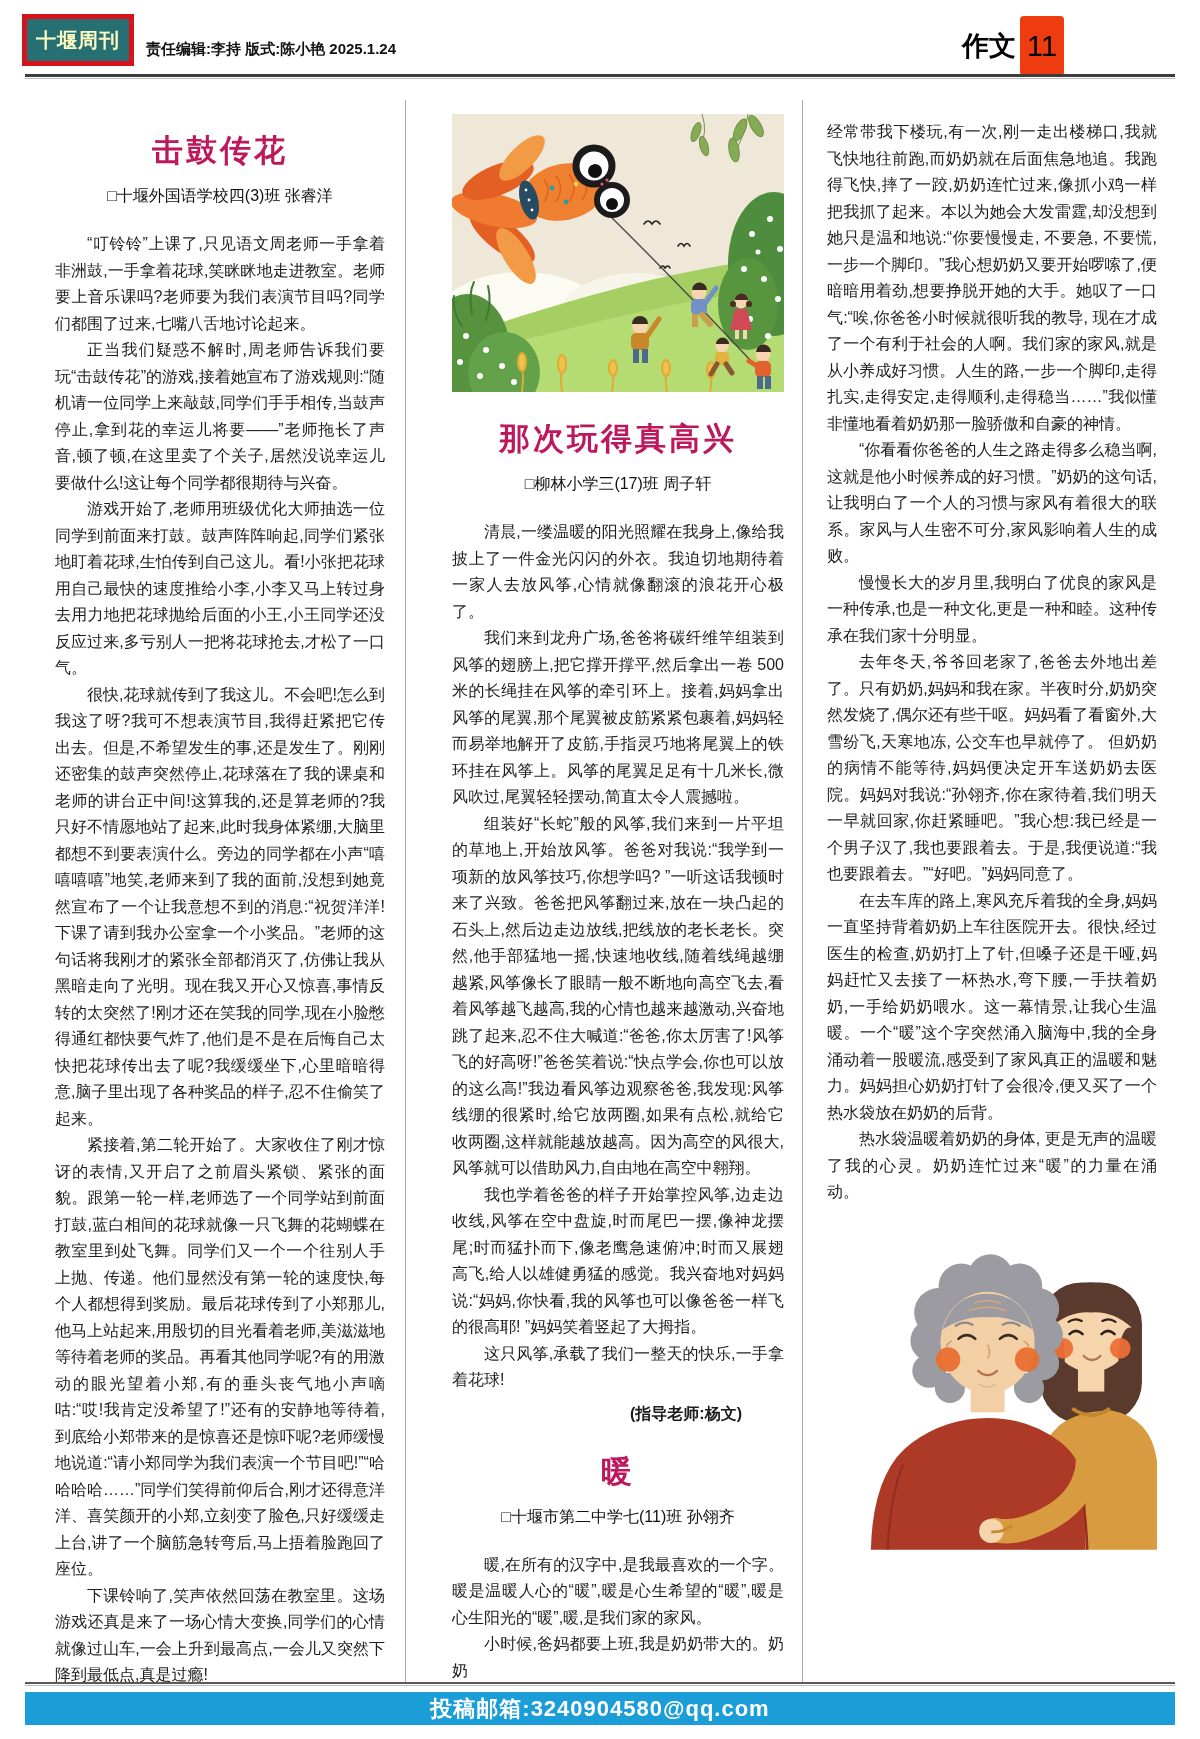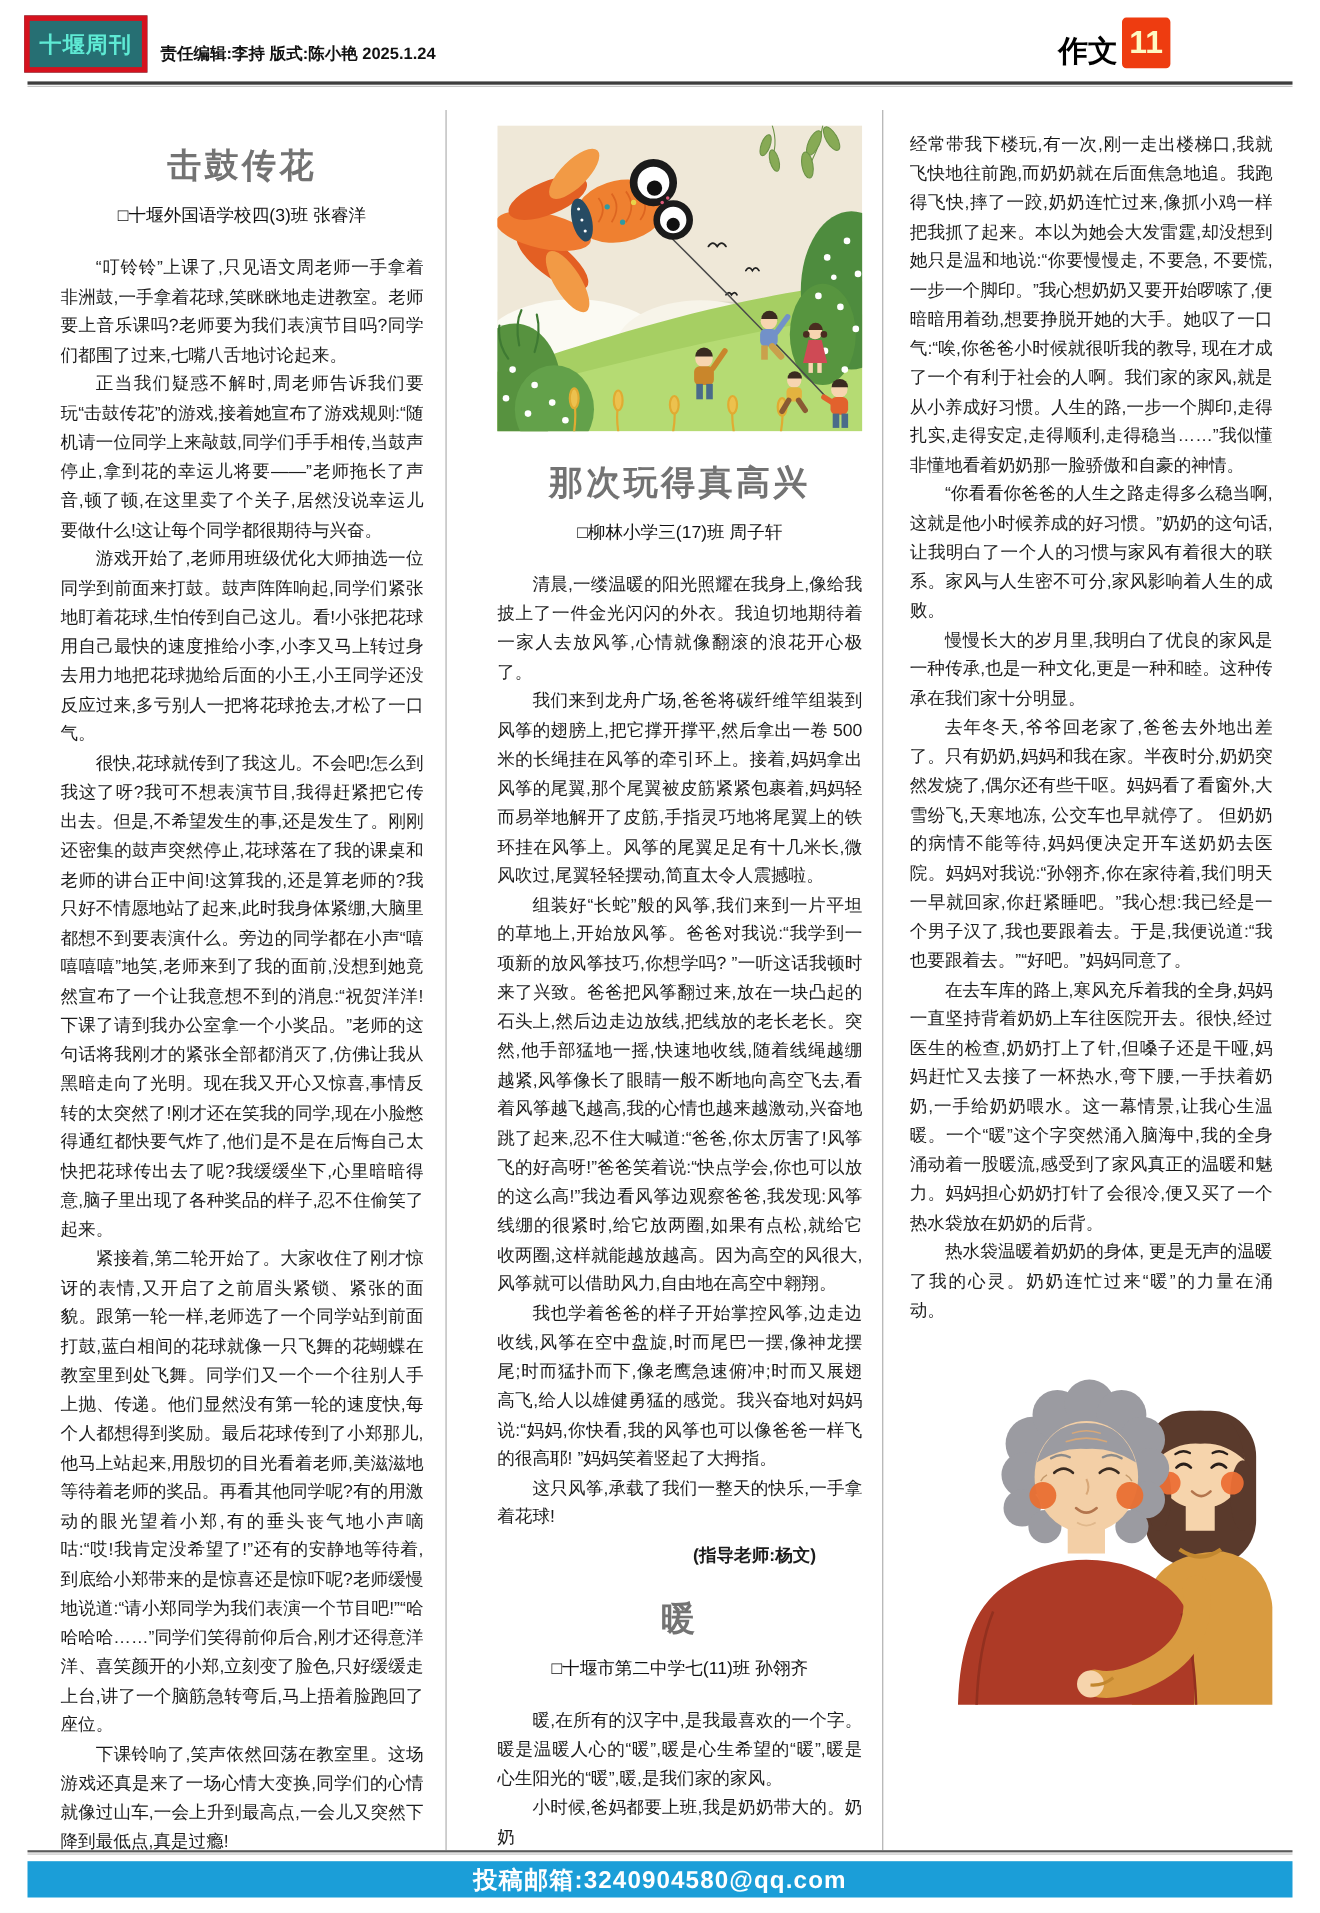--- a/index.html
+++ b/index.html
@@ -1,37 +1,37 @@
 <!DOCTYPE html>
 <html><head>
 <meta charset="utf-8">
 <style>
   html,body{margin:0;padding:0;background:#e9e9e9;}
   .page{position:relative;width:1200px;height:1739px;background:#ffffff;margin:0 auto;
         font-family:"Liberation Sans","DejaVu Sans",sans-serif;color:#1c1c1c;overflow:hidden;}
   
   .masthead{position:absolute;left:22px;top:14px;width:112px;height:52px;background:#266f73;
             border:5px solid #d5121e;box-sizing:border-box;display:flex;align-items:center;justify-content:center;}
-  .masthead span{color:#5eead4;font-weight:bold;font-size:20px;letter-spacing:1px;white-space:nowrap;}
+  .masthead span{color:#fef9c3;font-weight:bold;font-size:20px;letter-spacing:1px;white-space:nowrap;}
   .editor-line{position:absolute;left:146px;top:40px;font-size:15px;font-weight:bold;color:#111;}
   .section-label{position:absolute;left:962px;top:28px;font-size:27px;font-weight:bold;color:#000;}
-  .page-number{position:absolute;left:1020px;top:16px;width:44px;height:46px;background:#ee3c10;border-radius:4px;
-               color:#fef9c3;font-size:29px;font-weight:bold;display:flex;align-items:center;justify-content:center;}
+  .page-number{position:absolute;left:1020px;top:16px;width:44px;height:60px;background:#ee3c10;border-radius:4px;
+               color:#000000;font-size:29px;font-weight:normal;display:flex;align-items:center;justify-content:center;}
   .header-rule{position:absolute;left:25px;top:74px;width:1150px;height:3px;background:#3d3d3d;}
   .header-rule-light{position:absolute;left:25px;top:78px;width:1150px;height:1px;background:#bdbdbd;}
   
   .col{position:absolute;top:100px;height:1582px;overflow:hidden;}
   .col1{left:55px;width:330px;}
   .col2{left:452px;width:332px;}
   .col3{left:827px;width:330px;}
   .vsep{position:absolute;top:100px;height:1582px;width:1px;background:#a9a9a9;}
   .vsep1{left:405px;}
   .vsep2{left:802px;}
   
-  .article-title{font-size:31px;font-weight:bold;text-align:center;letter-spacing:3px;margin:26px 0 0 0;color:#737373;}
+  .article-title{font-size:31px;font-weight:bold;text-align:center;letter-spacing:3px;margin:26px 0 0 0;color:#be185d;}
   .article-title.first{margin-top:30px;}
   .byline{font-size:16px;font-weight:normal;text-align:center;margin:14px 0 24px 0;color:#111;}
   .body-text{font-size:16px;line-height:26.5px;}
   .para{margin:0;text-indent:2em;text-align:justify;}
   .noindent{text-indent:0;}
   .teacher-note{font-size:16px;font-weight:bold;text-align:right;padding-right:42px;margin:10px 0 6px 0;}
   
   .illus{display:block;}
   .kite-illus{margin:14px 0 16px 0;}
   .grandma-illus{margin:14px 0 0 10px;}

